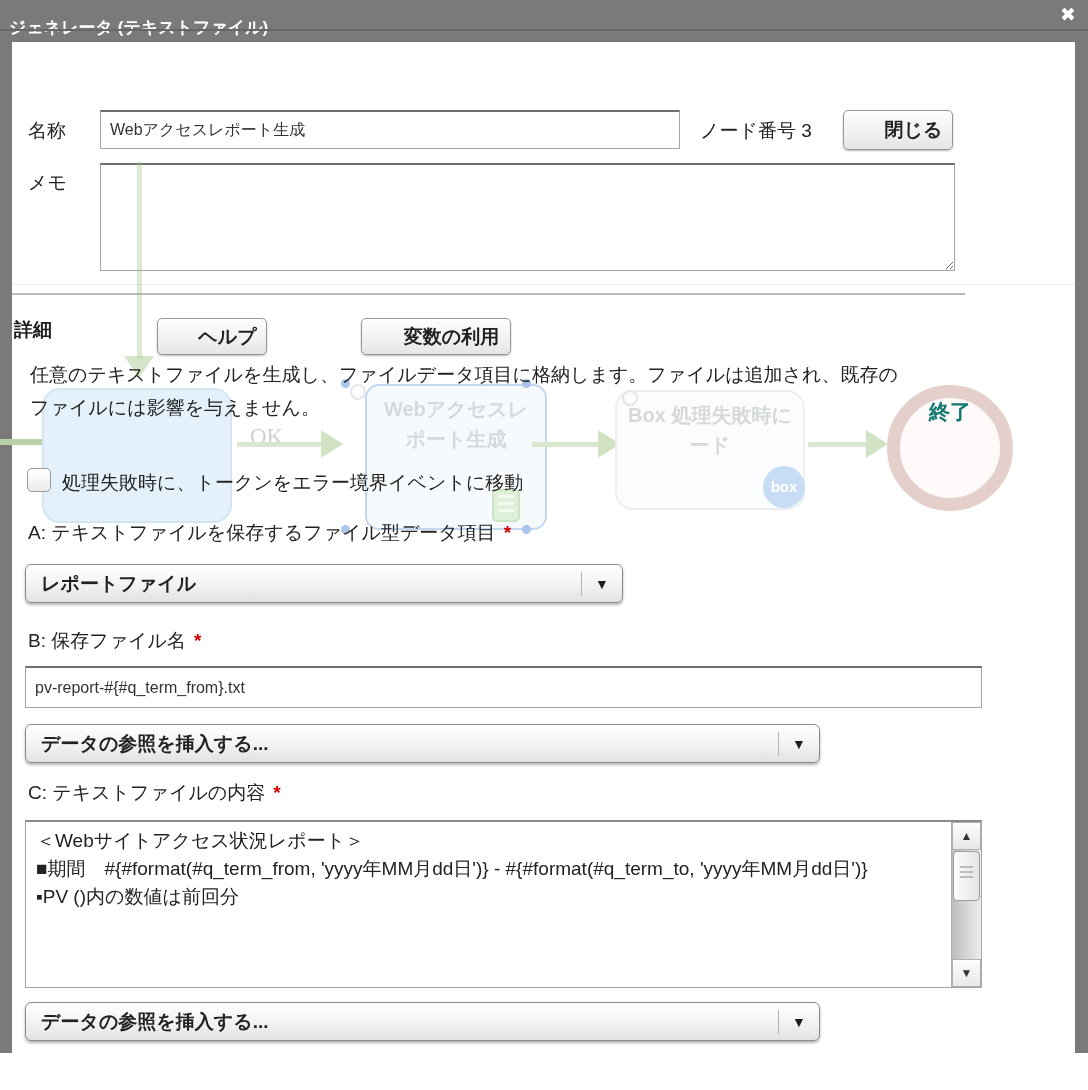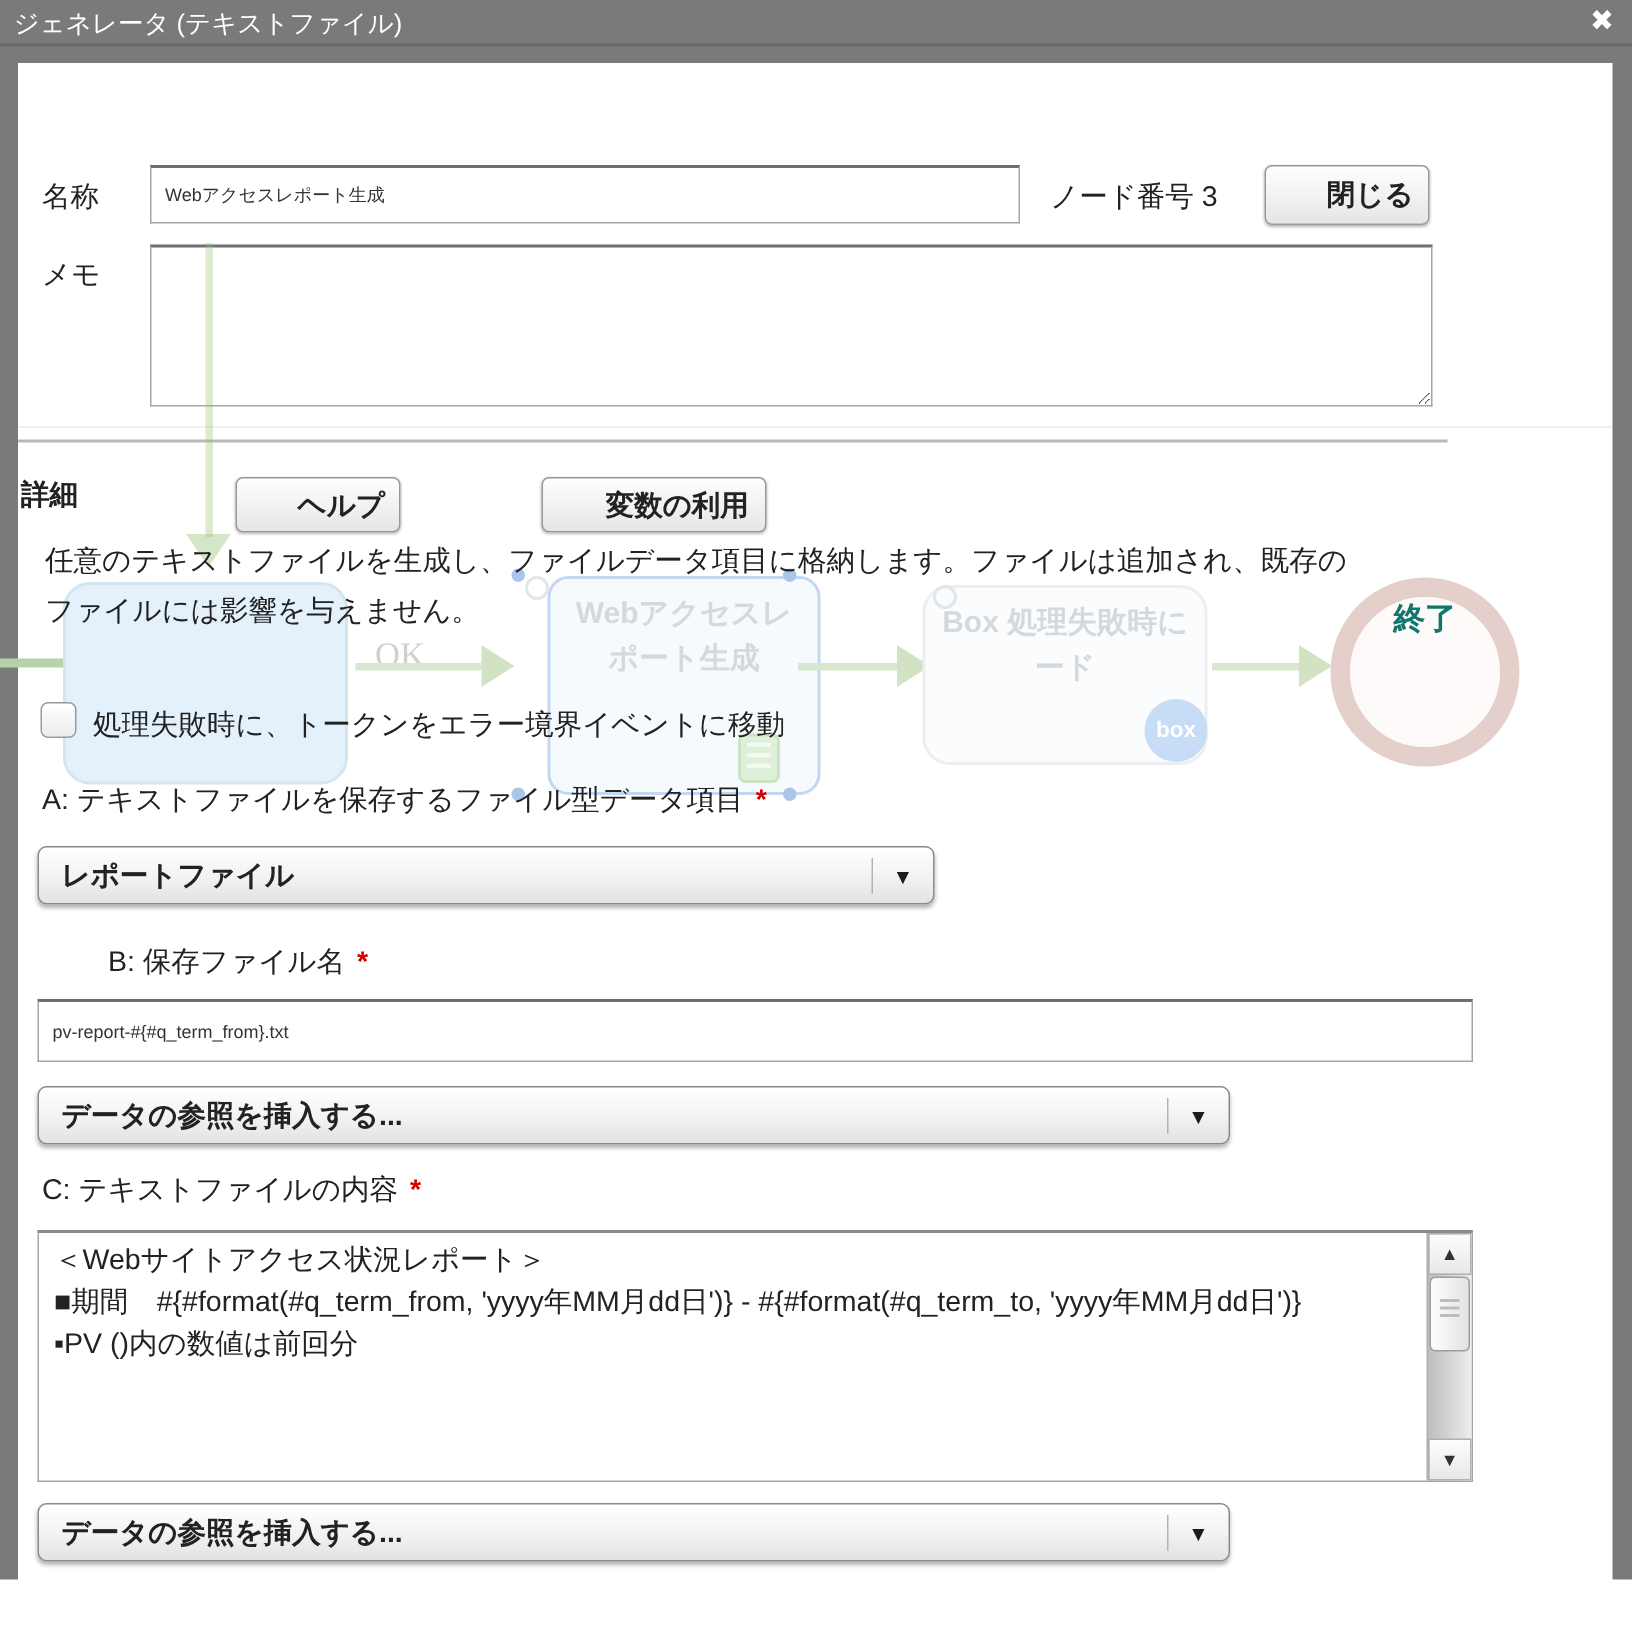--- a/index.html
+++ b/index.html
@@ -3,21 +3,21 @@
 <meta charset="utf-8">
 <style>
   html,body{margin:0;padding:0;background:#fff;}
   #app{position:relative;width:1088px;height:1090px;overflow:hidden;
        font-family:"Liberation Sans","DejaVu Sans",sans-serif;color:#333;background:#fff;}
   .abs{position:absolute;}
 
   
   .titlebar{left:0;top:0;width:1088px;height:42px;background:#7a7a7a;z-index:12;}
   .titlebar .rule{position:absolute;left:0;top:29px;width:100%;height:2px;background:#676767;}
-  .title-text{position:absolute;left:9px;top:4px;font-size:17px;font-weight:normal;color:#fff;}
+  .title-text{position:absolute;left:9px;top:16px;font-size:17px;font-weight:bold;color:#fff;}
   .close-x{position:absolute;right:12px;top:3px;font-size:19px;font-weight:bold;color:#fff;cursor:pointer;line-height:24px;}
   .strip{background:#7a7a7a;z-index:10;}
   .panel{left:12px;top:42px;width:1063px;height:1011px;background:#ffffff;z-index:0;}
 
   
   .flow{z-index:1;}
   .vline{left:137px;top:162px;width:5px;height:196px;background:rgba(154,193,122,.34);z-index:3;}
   .vhead{left:124px;top:356px;width:0;height:0;border-left:15px solid transparent;
          border-right:15px solid transparent;border-top:22px solid rgba(154,193,122,.42);z-index:1;}
   .entryline{left:0;top:439px;width:42px;height:6px;background:#b7d2a9;z-index:11;}
@@ -42,21 +42,21 @@
 
   
   .sep1{left:12px;top:284px;width:1063px;height:1px;background:#ececec;z-index:2;}
   .sep2{left:12px;top:293px;width:953px;height:2px;background:#b9b9b9;z-index:2;}
 
   
   .ctl{z-index:2;}
   .lbl{font-size:19px;color:#222;}
   .req{color:#d40000;font-weight:bold;margin-left:8px;}
   .txtin{box-sizing:border-box;border:1px solid #a5a5a5;border-top:2px solid #6f6f6f;
-         background:rgba(255,255,255,.65);font-family:inherit;font-size:12px;color:#333;
+         background:rgba(255,255,255,.65);font-family:inherit;font-size:16px;color:#333;
          padding:4px 9px;outline:none;}
   .btn{box-sizing:border-box;border:1px solid #989898;border-radius:5px;
        background:linear-gradient(180deg,#fefefe,#f1f1f1 55%,#e5e5e5);
        box-shadow:0 1px 2px rgba(0,0,0,.28);font-weight:bold;font-size:19px;color:#222;
        display:flex;align-items:center;justify-content:center;cursor:pointer;padding-left:31px;}
   .dd{box-sizing:border-box;border:1px solid #8a8a8a;border-radius:6px;
       background:linear-gradient(180deg,#ffffff,#f2f2f2 55%,#e2e2e2);
       box-shadow:0 2px 3px rgba(0,0,0,.30);display:flex;align-items:center;cursor:pointer;}
   .dd .dd-text{font-weight:bold;font-size:19px;color:#222;padding-left:15px;flex:1;
                white-space:nowrap;overflow:hidden;}
@@ -152,21 +152,21 @@
 
   <div class="abs ctl lbl" style="left:28px;top:520px;">
     <span>A: テキストファイルを保存するファイル型データ項目</span><span class="req">*</span>
   </div>
   <div class="abs ctl dd" style="left:25px;top:564px;width:598px;height:39px;">
     <span class="dd-text">レポートファイル</span>
     <span class="dd-sep"></span>
     <span class="dd-arr">▼</span>
   </div>
 
-  <div class="abs ctl lbl" style="left:28px;top:628px;margin-left:44px;">
+  <div class="abs ctl lbl" style="left:28px;top:628px;">
     <span>B: 保存ファイル名</span><span class="req">*</span>
   </div>
   <input class="abs ctl txtin" style="left: 25px; top: 666px; width: 957px; height: 42px; background: rgb(255, 255, 255);" value="pv-report-#{#q_term_from}.txt">
   <div class="abs ctl dd" style="left:25px;top:724px;width:795px;height:39px;">
     <span class="dd-text">データの参照を挿入する...</span>
     <span class="dd-sep"></span>
     <span class="dd-arr">▼</span>
   </div>
 
   <div class="abs ctl lbl" style="left:28px;top:780px;">

